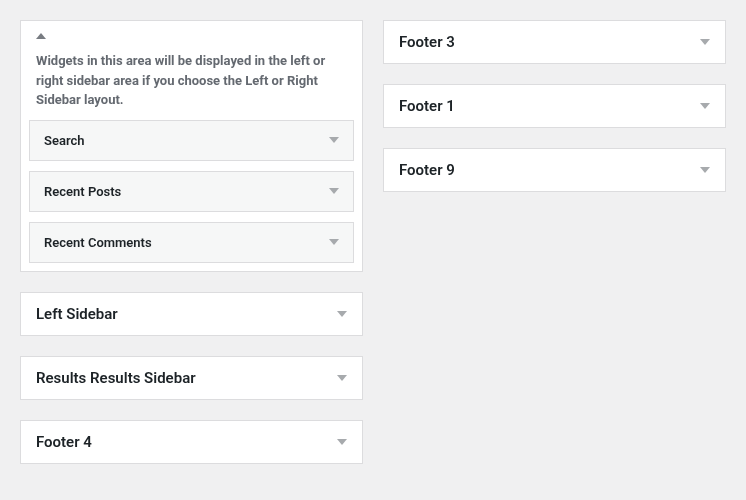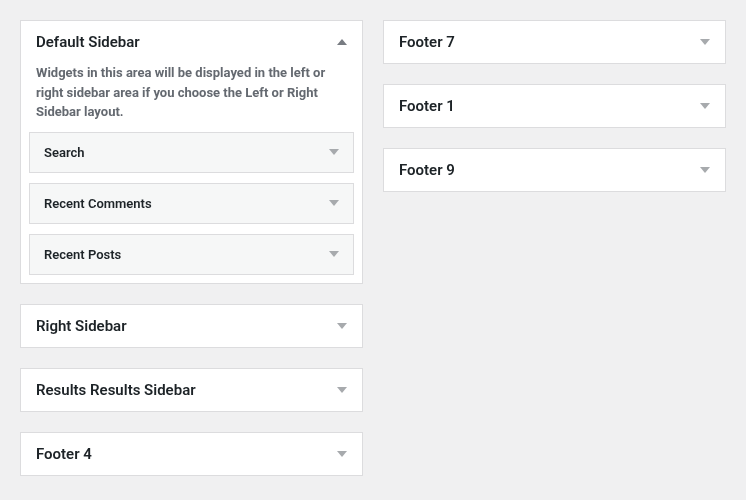--- a/index.html
+++ b/index.html
@@ -87,43 +87,42 @@
   </style>
 </head>
 <body>
 
 <div class="columns">
 
   <div class="column">
 
     <div class="sidebar-panel">
       <div class="panel-header">
-        <span class="panel-title">Default Sidebar</span>
         <span class="triangle-up"></span>
       </div>
       <div class="panel-description">Widgets in this area will be displayed in the left or right sidebar area if you choose the Left or Right Sidebar layout.</div>
       <div class="widget-list">
         <div class="widget-item">
           <span class="widget-title">Search</span>
           <span class="triangle-down"></span>
         </div>
         <div class="widget-item">
-          <span class="widget-title">Recent Comments</span>
+          <span class="widget-title">Recent Posts</span>
           <span class="triangle-down"></span>
         </div>
         <div class="widget-item">
-          <span class="widget-title">Recent Posts</span>
+          <span class="widget-title">Recent Comments</span>
           <span class="triangle-down"></span>
         </div>
       </div>
     </div>
 
     <div class="sidebar-panel collapsed">
       <div class="panel-header">
-        <span class="panel-title">Right Sidebar</span>
+        <span class="panel-title">Left Sidebar</span>
         <span class="triangle-down"></span>
       </div>
     </div>
 
     <div class="sidebar-panel collapsed">
       <div class="panel-header">
         <span class="panel-title">Results Results Sidebar</span>
         <span class="triangle-down"></span>
       </div>
     </div>
@@ -134,21 +133,21 @@
         <span class="triangle-down"></span>
       </div>
     </div>
 
   </div>
 
   <div class="column">
 
     <div class="sidebar-panel collapsed">
       <div class="panel-header">
-        <span class="panel-title">Footer 7</span>
+        <span class="panel-title">Footer 3</span>
         <span class="triangle-down"></span>
       </div>
     </div>
 
     <div class="sidebar-panel collapsed">
       <div class="panel-header">
         <span class="panel-title">Footer 1</span>
         <span class="triangle-down"></span>
       </div>
     </div>

